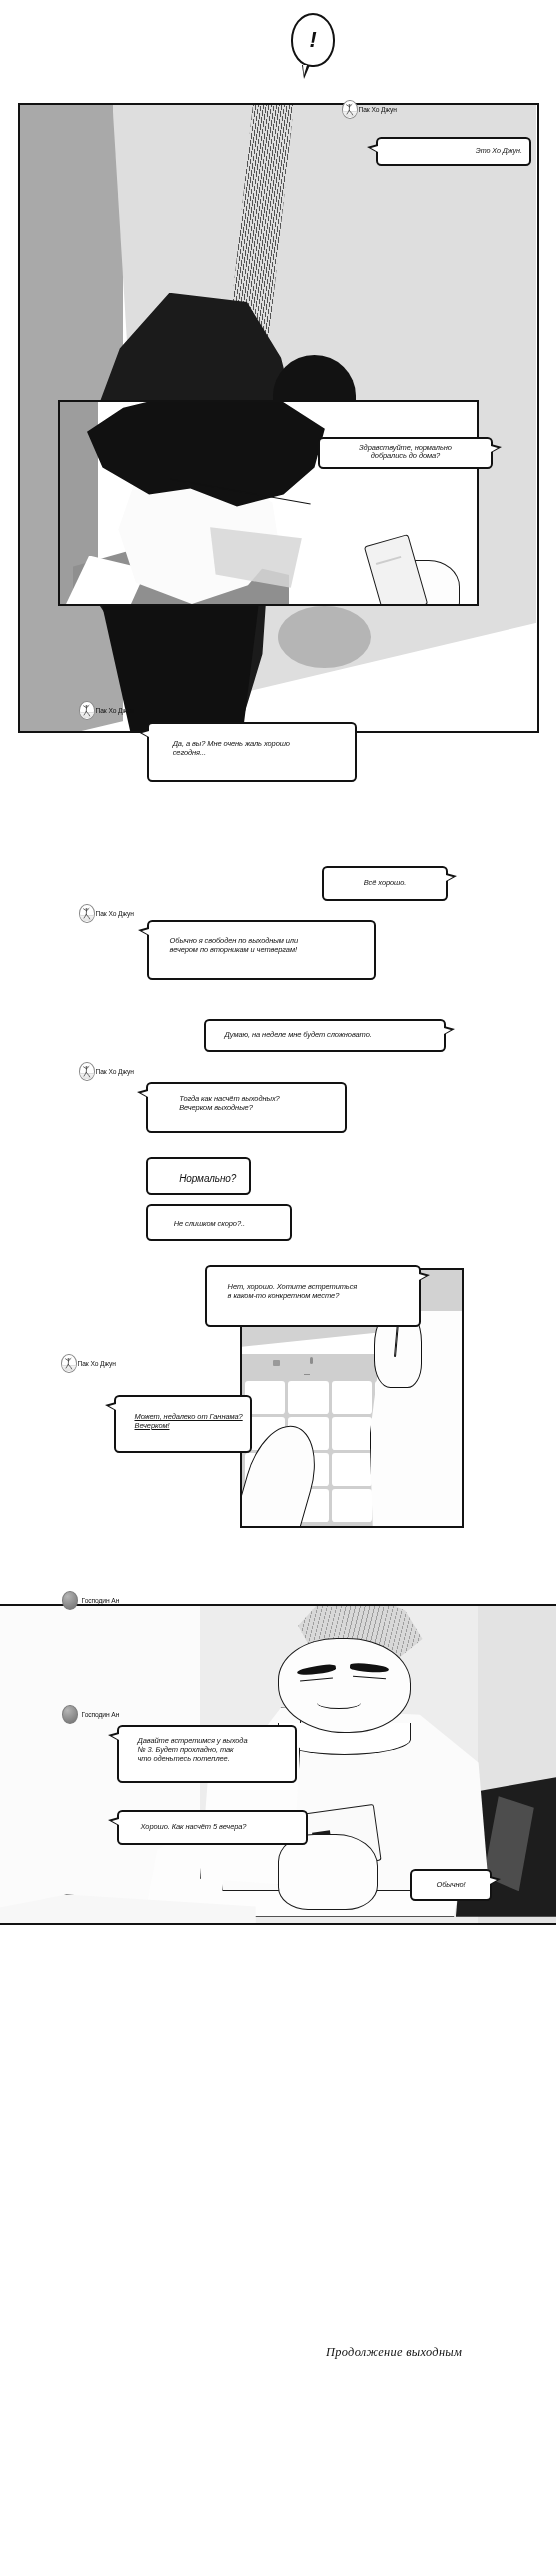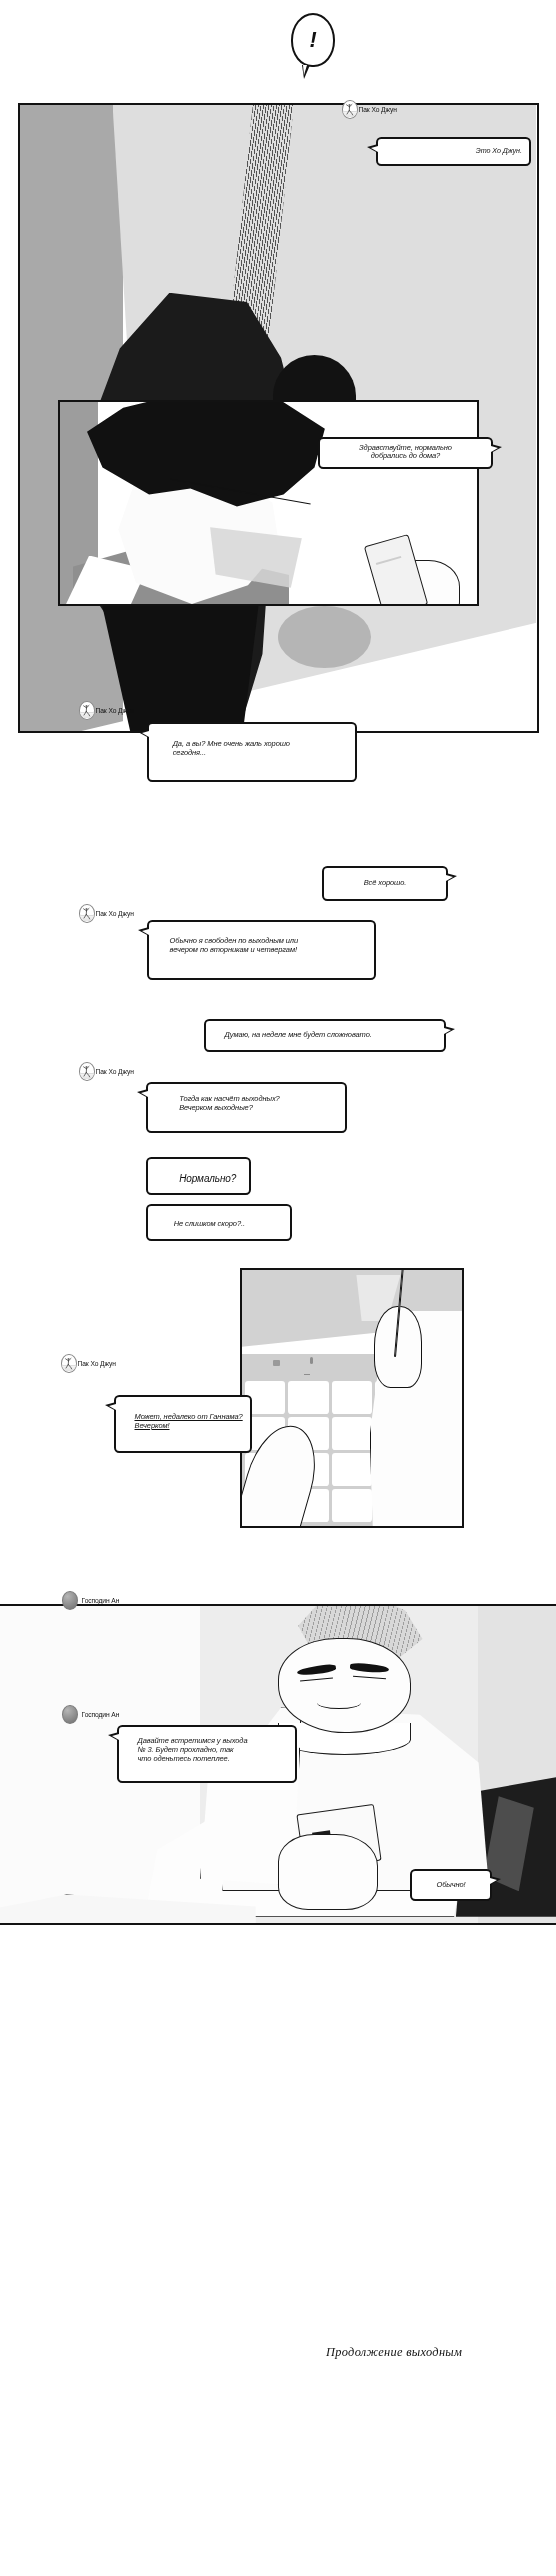--- a/index.html
+++ b/index.html
@@ -479,20 +479,24 @@
         <span></span>
         <span></span>
         <span></span>
     </div>
     <div class="p3-palm"></div>
     <div class="p3-finger"></div>
     <div class="p3-stylus"></div>
     <div class="p3-thumb"></div>
   </div>
 
+  <div class="bubble tr padded" style="left:205px; top:1265px; width:216px; height:62px; font-size:7.5px;">
+    <span class="txt" style="padding-left:13.4px; padding-top:11.3px;">Нет, хорошо. Хотите встретиться
+в каком-то конкретном месте?</span>
+  </div>
 
   <div class="sender" style="left:61px; top:1354px;">
     <div class="avatar-hj">
       <div class="horizon"></div>
       <svg viewBox="0 0 30 36" aria-hidden="true">
         <g stroke="#3b3b3b" stroke-width="1.7" fill="none" stroke-linecap="round">
           <circle cx="14.5" cy="9" r="2.3" fill="#6f6f6f" stroke="none"></circle>
           <path d="M14.5 11.5 L14 21"></path>
             <path d="M14.5 13 L8 8.5"></path>
             <path d="M14.5 13 L20 7.5"></path>
@@ -534,20 +538,24 @@
       </div>
     <div class="p4-hand"></div>
     <div class="p4-sheet"></div>
   </div>
 
   <div class="sender" style="left:62px; top:1591px;">
     <div class="avatar-an"></div>
     <span class="name" style="margin-left:3.1px;">Господин Ан</span>
   </div>
 
+  <div class="bubble tl padded" style="left:117px; top:1810px; width:191px; height:35px; font-size:7.5px;
+            align-items:center;">
+    <span class="txt" style="padding-left:14.4px;">Хорошо. Как насчёт 5 вечера?</span>
+  </div>
 
   <div class="bubble tr center" style="left:410px; top:1869px; width:82px; height:32px; font-size:7.5px;">
     <span class="txt">Обычно!</span>
   </div>
 
   <div class="sender" style="left:62px; top:1705px;">
     <div class="avatar-an"></div>
     <span class="name" style="margin-left:3.1px;">Господин Ан</span>
   </div>
 

